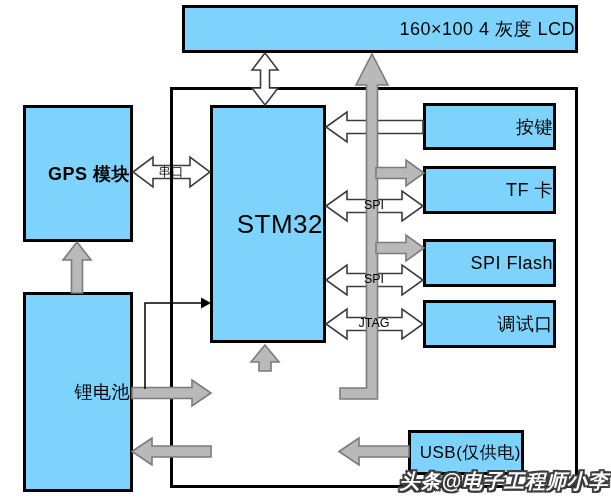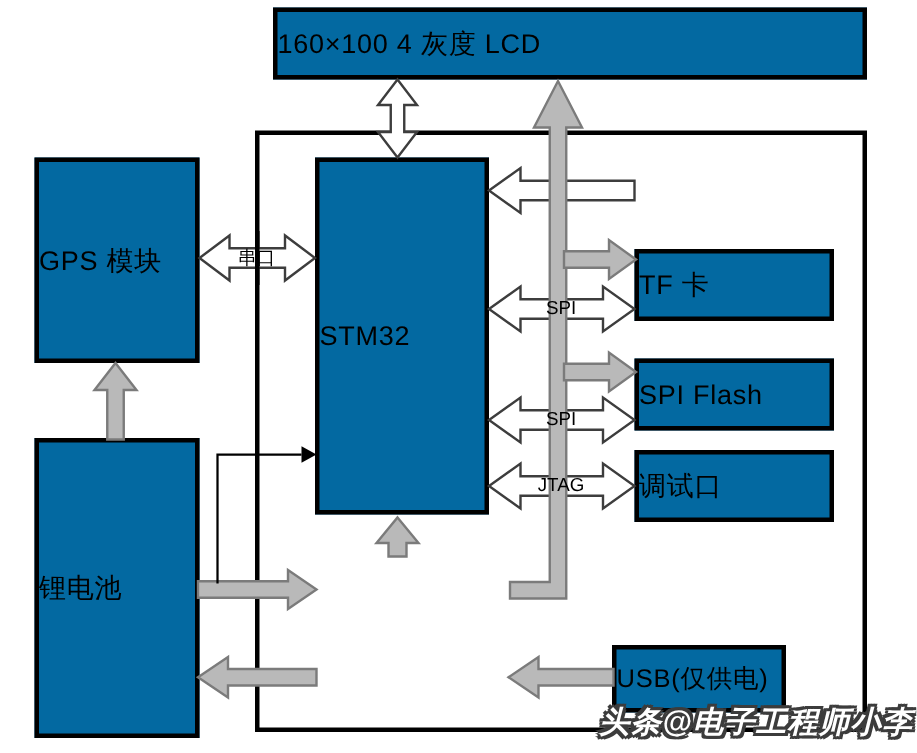--- a/index.html
+++ b/index.html
@@ -8,34 +8,34 @@
     --signal-fill:#ffffff;
     --signal-stroke:#3d3d3d;
     --box-border:#000000;
     --background:#ffffff;
     --text-color:#000000;
   }
   html,body{margin:0;padding:0;background:var(--background);}
   body{font-family:"Liberation Sans","DejaVu Sans",sans-serif;color:var(--text-color);}
   .stage{position:relative;width:611px;height:502px;background:var(--background);overflow:hidden;}
   .block{
-    position:absolute;box-sizing:border-box;background:#0369a1;
+    position:absolute;box-sizing:border-box;background:#7dd3fc;
     border:3px solid var(--box-border);
-    display:flex;align-items:center;justify-content:flex-start;
+    display:flex;align-items:center;justify-content:flex-end;
     font-size:18px;letter-spacing:0.5px;white-space:nowrap;
   }
   .outer-frame{
     position:absolute;box-sizing:border-box;background:transparent;
     border:3px solid var(--box-border);
     left:170px;top:87px;width:408px;height:401px;
   }
   .lcd      {left:182px;top:5px;  width:396px;height:48px;}
-  .gps      {left:23px; top:105px;width:110px;height:137px;}
+  .gps      {left:23px; top:105px;width:110px;height:137px;font-weight:bold;}
   .battery  {left:23px; top:292px;width:110px;height:200px;font-family:Liberation Serif, serif;}
-  .stm32    {left:210px;top:105px;width:116px;height:238px;font-size:18px;}
+  .stm32    {left:210px;top:105px;width:116px;height:238px;font-size:26px;}
   .keys     {left:423px;top:103px;width:133px;height:47px;}
   .tf       {left:423px;top:166px;width:133px;height:48px;}
   .spiflash {left:423px;top:239px;width:133px;height:48px;}
   .debug    {left:423px;top:300px;width:133px;height:48px;}
   .ldo      {left:210px;top:370px;width:130px;height:47px;}
   .charger  {left:210px;top:429px;width:130px;height:48px;}
   .usb      {left:408px;top:430px;width:116px;height:45px;font-size:17px;}
   svg.wires{position:absolute;left:0;top:0;pointer-events:none;}
   .sig{fill:var(--signal-fill);stroke:var(--signal-stroke);stroke-width:1.6;stroke-linejoin:miter;}
   .pow{fill:var(--power-fill);stroke:var(--power-stroke);stroke-width:1.6;stroke-linejoin:miter;}
@@ -69,20 +69,23 @@
   </div>
   <div class="block gps">
     <span>GPS 模块</span>
   </div>
   <div class="block battery">
     <span>锂电池</span>
   </div>
   <div class="block stm32">
     <span>STM32</span>
   </div>
+  <div class="block keys">
+    <span>按键</span>
+  </div>
   <div class="block tf">
     <span>TF 卡</span>
   </div>
   <div class="block spiflash">
     <span>SPI Flash</span>
   </div>
   <div class="block debug">
     <span>调试口</span>
   </div>
   <div class="block usb">

